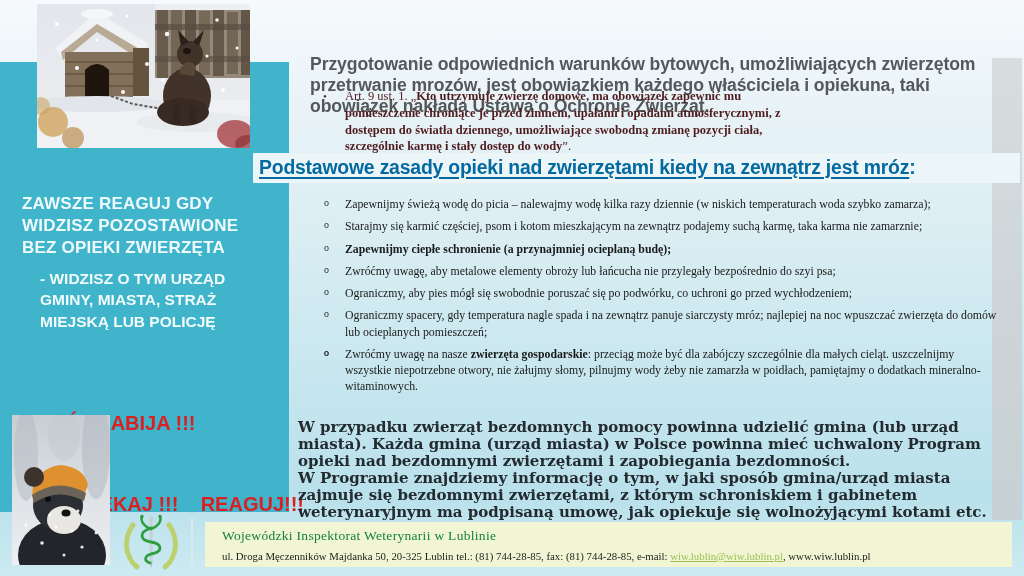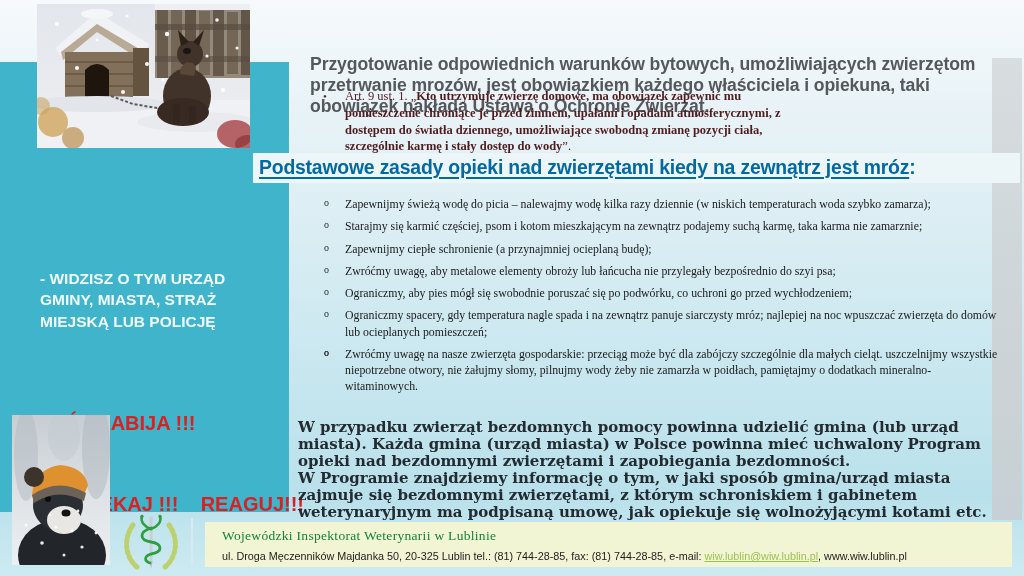--- a/index.html
+++ b/index.html
@@ -33,31 +33,31 @@
 
   .rules-title{position:absolute;left:253px;top:153px;width:761px;
         background:#ecf5f8;padding:3px 0 4px 6px;
         font-weight:bold;font-size:19.4px;color:#0369a1;letter-spacing:-.2px;white-space:nowrap;}
   .rules-title .u{text-decoration:underline;text-decoration-thickness:2px;text-underline-offset:3px;}
 
   .rules-list{position:absolute;left:345px;top:196px;width:656px;
         font-family:"Liberation Serif",serif;font-size:11.8px;color:#191919;}
   .rule-item{position:relative;margin-bottom:6px;line-height:1.38;}
   .rule-item .ob{position:absolute;left:-21px;top:0;font-size:10px;color:#2a2a2a;}
-  .rule-item b{font-weight:normal;}
+  .rule-item b{font-weight:bold;}
 
   .paragraph{position:absolute;left:298px;top:419px;width:706px;
         font-family:"DejaVu Serif",serif;font-weight:bold;font-size:15px;
         line-height:1.13;color:#232b31;}
   .paragraph div{margin:0;}
 
   .footer-box{position:absolute;left:205px;top:522px;width:807px;height:45px;background:#f1f5d4;}
   .footer-org{padding:6px 0 0 17px;font-family:"Liberation Serif",serif;
         font-size:13.5px;color:#15803d;letter-spacing:.3px;}
-  .footer-addr{padding:6px 0 0 17px;font-family:Liberation Sans, sans-serif;
+  .footer-addr{padding:6px 0 0 17px;font-family:Liberation Serif, serif;
         font-size:10.8px;color:#1c1c1c;}
   .footer-addr .email{color:#9cc153;text-decoration:underline;cursor:pointer;}
 
   .logo{position:absolute;left:119px;top:513px;width:64px;height:60px;}
   .footer-divider{position:absolute;left:191px;top:518px;width:2px;height:48px;background:#d9e9ed;}
 </style>
 </head>
 <body>
 
 <div class="slide">
@@ -136,20 +136,25 @@
         <circle cx="170" cy="52" r="1.6"></circle>
           <circle cx="40" cy="64" r="2"></circle>
           <circle cx="200" cy="44" r="1.5"></circle>
         <circle cx="86" cy="88" r="2"></circle>
           <circle cx="126" cy="76" r="1.5"></circle>
           <circle cx="186" cy="86" r="2"></circle>
       </g>
     </svg>
   </div>
 
+  <div class="cta1">
+    <div>ZAWSZE REAGUJ GDY</div>
+    <div>WIDZISZ POZOSTAWIONE</div>
+    <div>BEZ OPIEKI ZWIERZĘTA</div>
+  </div>
   <div class="cta2">
     <div>- WIDZISZ O TYM URZĄD</div>
     <div>GMINY, MIASTA, STRAŻ</div>
     <div>MIEJSKĄ LUB POLICJĘ</div>
   </div>
   <div class="warn">
     <div>MRÓZ ZABIJA !!!</div>
     <div>NIE CZEKAJ !!!    REAGUJ!!!</div>
   </div>
 

